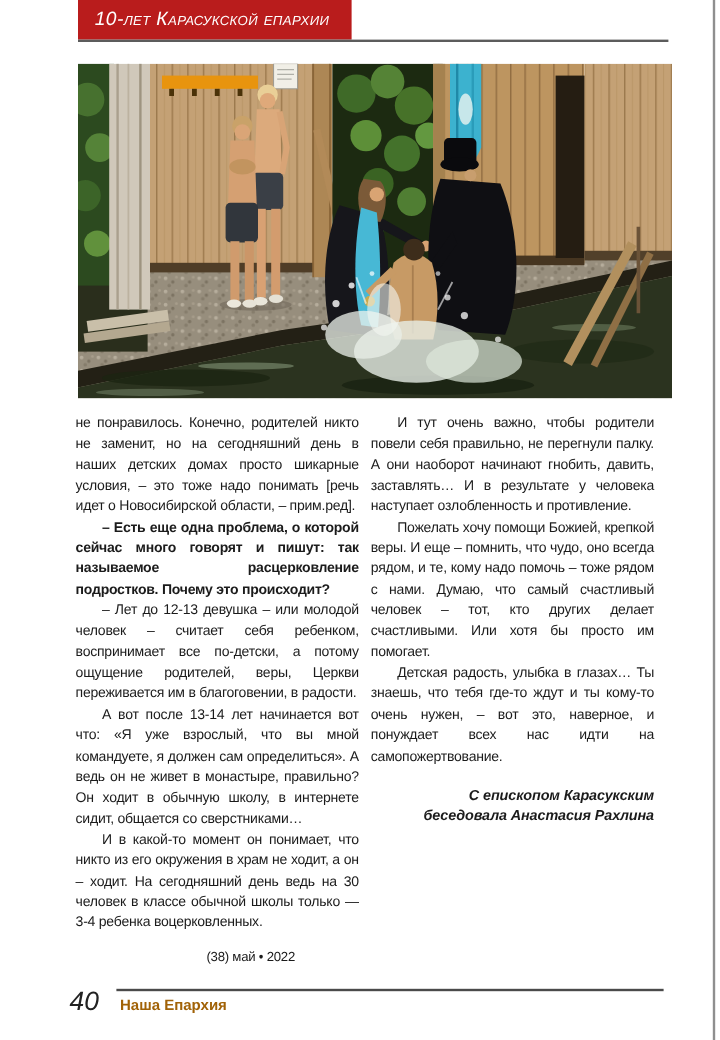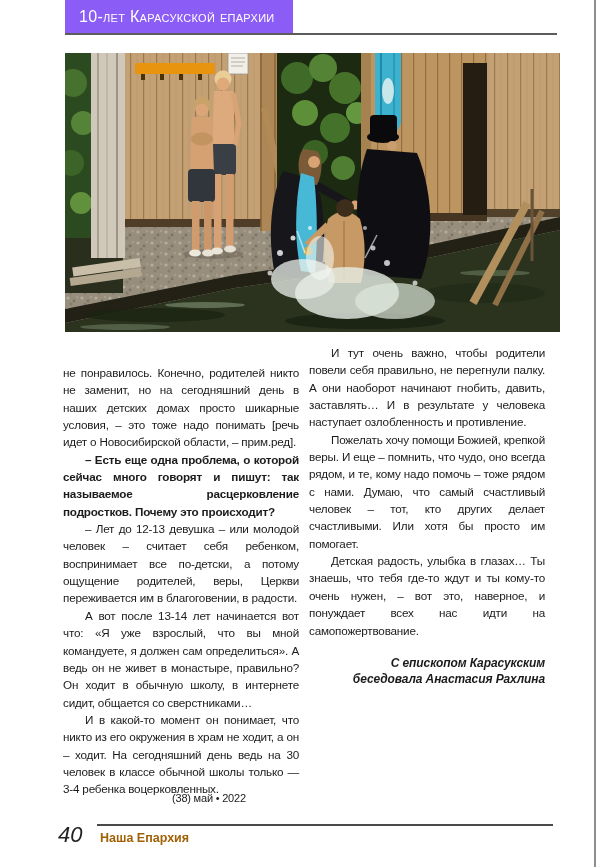--- a/index.html
+++ b/index.html
@@ -8,35 +8,35 @@
   .page-edge{position:absolute;left:594px;top:0;width:2px;height:867px;background:#8f8f8f;}
   .banner{position:absolute;left:65px;top:0;width:228px;height:33px;background:#1745d1;
           color:#ffffff;display:flex;align-items:center;padding-left:14px;box-sizing:border-box;
           font-size:16px;font-variant:small-caps;letter-spacing:.3px;white-space:nowrap;}
   .header-rule{position:absolute;left:65px;top:33px;width:492px;height:2px;background:#5c5c5c;}
   .photo{position:absolute;left:65px;top:53px;width:495px;height:279px;overflow:hidden;}
   .columns{position:absolute;left:63px;top:344px;width:482px;display:grid;
            grid-template-columns:236px 236px;column-gap:10px;}
   .col{font-size:11.7px;line-height:17.35px;letter-spacing:-0.2px;text-align:justify;}
   .para{margin:0;text-indent:22px;}
-  .para.continued{text-indent:0;margin-top:20px;}
+  .para.continued{text-indent:0;}
   .para.question{font-weight:bold;}
   .signature{margin-top:16px;font-weight:bold;font-style:italic;text-align:right;
              font-size:12px;line-height:16.5px;letter-spacing:-0.1px;}
   .footer-rule{position:absolute;left:97px;top:824px;width:456px;height:2px;background:#4a4a4a;}
   .page-number{position:absolute;left:58px;top:822px;font-size:22px;color:#222;font-style:italic;}
   .magazine-title{position:absolute;left:100px;top:831px;font-size:12.5px;font-weight:bold;color:#a16207;}
   .issue-info{position:absolute;left:172px;top:792px;font-size:11px;color:#1a1a1a;letter-spacing:-0.2px;}
 </style>
 </head>
 <body>
 
 <div class="page">
 
-  <div class="banner" style="background-color: #8b5cf6;">10-лет Карасукской епархии</div>
+  <div class="banner" style="background-color: #b91c1c; font-style: italic;">10-лет Карасукской епархии</div>
   <div class="header-rule"></div>
 
   <div class="photo">
     <svg viewBox="0 0 495 279" width="495" height="279" xmlns="http://www.w3.org/2000/svg">
       <defs>
         <pattern id="pebb" width="14" height="11" patternUnits="userSpaceOnUse">
           <rect width="14" height="11" fill="#978e7d"></rect>
           <circle cx="3" cy="3" r="1.6" fill="#b6ad9c"></circle>
           <circle cx="9" cy="6" r="1.4" fill="#7c7362"></circle>
           <circle cx="12" cy="2" r="1.2" fill="#a79d8b"></circle>

